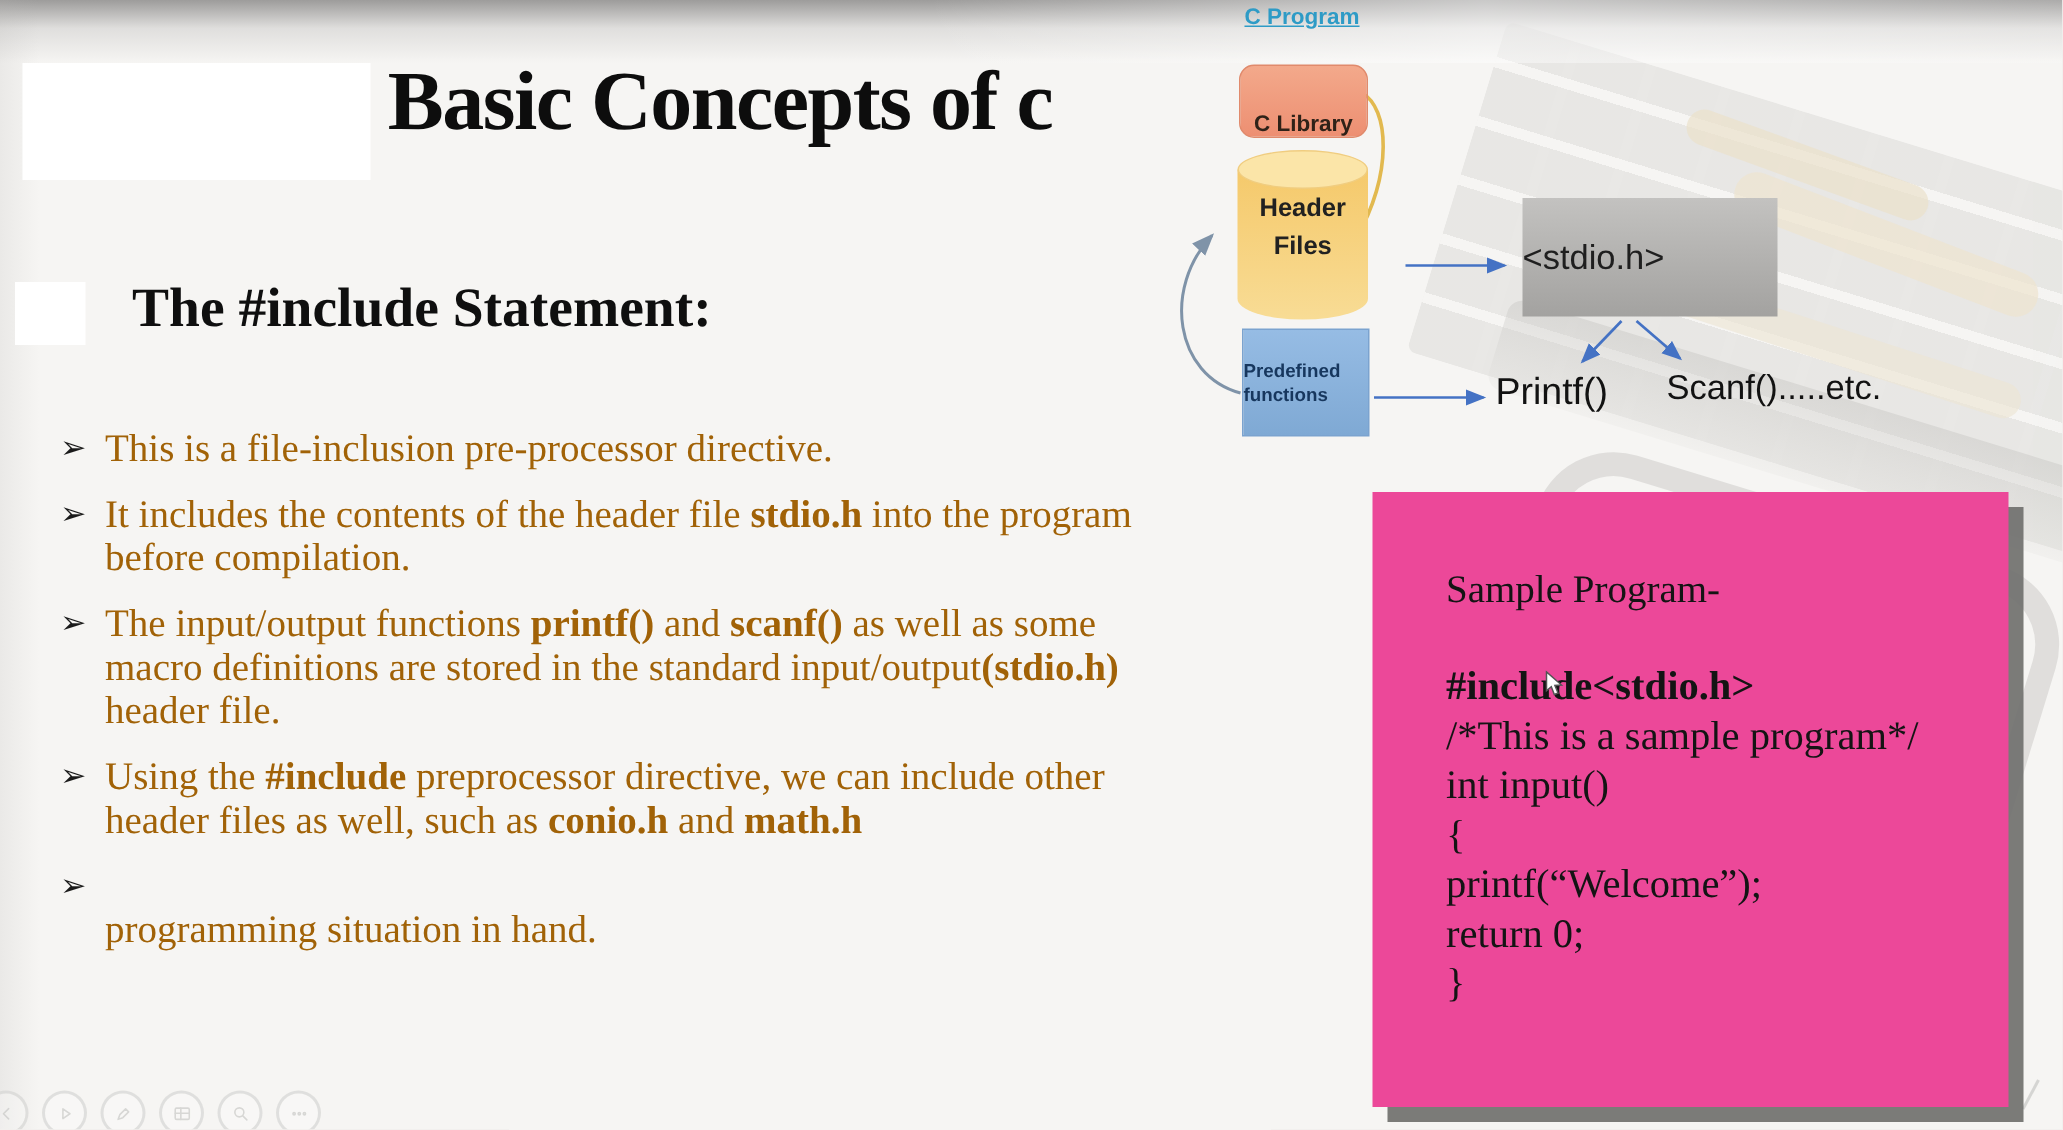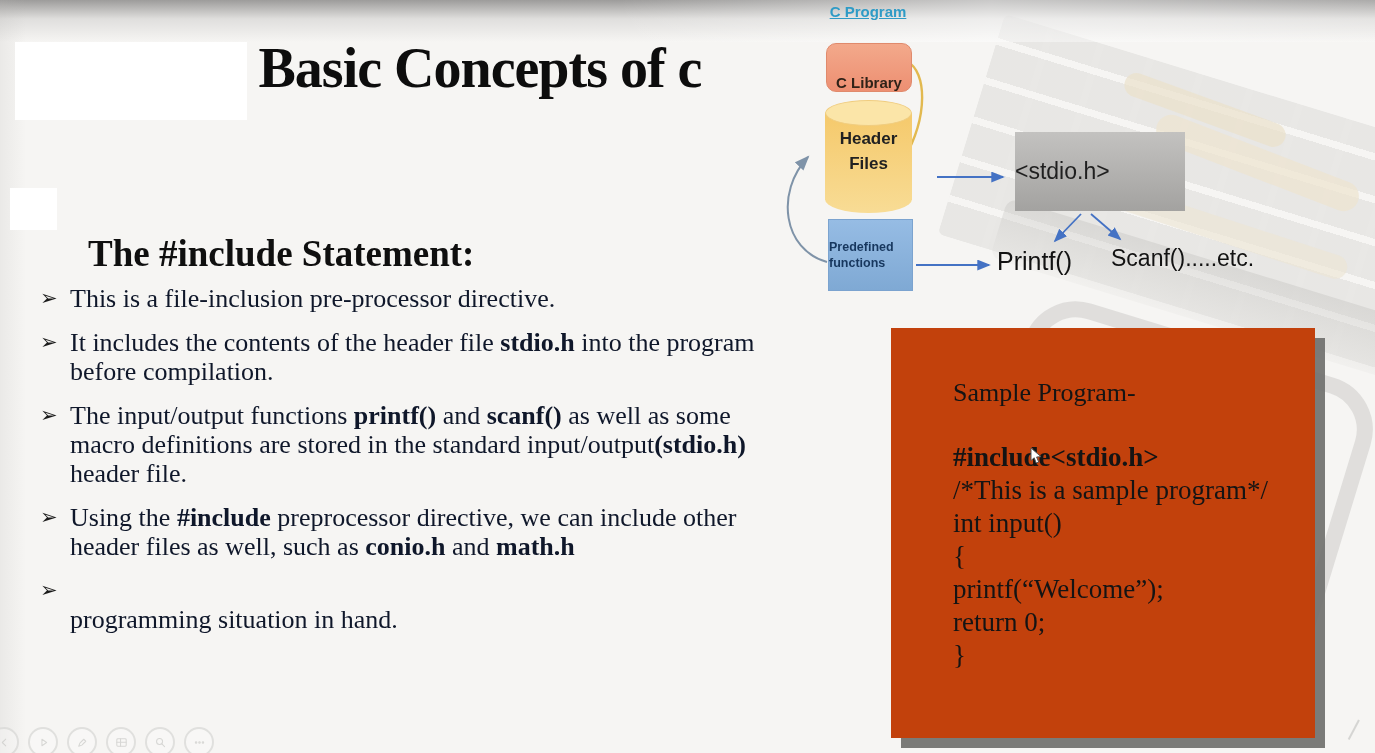--- a/index.html
+++ b/index.html
@@ -23,46 +23,46 @@
   .strip3{left:1015px;top:206px;width:340px;height:24px;background:#ede5d4;border-radius:12px;transform:rotate(18deg);opacity:.65;z-index:0;}
   .trackpad{left:1040px;top:288px;width:330px;height:340px;border:16px solid rgba(201,200,197,.5);border-radius:54px;transform:rotate(17deg);transform-origin:0 0;z-index:1;}
   .corner-mark{left:1352px;top:722px;width:14px;height:22px;border-left:2px solid rgba(205,205,203,.8);transform:rotate(28deg);z-index:1;}
 
   
   .patch1{left:15px;top:42px;width:232px;height:78px;background:#fff;z-index:1;}
   .patch2{left:10px;top:188px;width:47px;height:42px;background:#fff;z-index:1;}
 
   
   .title{left:160px;top:36px;width:640px;text-align:center;font-weight:bold;font-size:56px;letter-spacing:-1px;color:#0d0d0d;z-index:3;}
-  .heading{left:88px;top:184px;font-weight:bold;font-size:37px;color:#0f0f0f;z-index:3;margin-top:48px;}
+  .heading{left:88px;top:184px;font-weight:bold;font-size:37px;color:#0f0f0f;z-index:3;}
   .bullets{left:40px;top:284px;width:820px;z-index:3;}
   .bullet{display:flex;align-items:flex-start;margin-bottom:15px;}
   .marker{font-family:"DejaVu Sans",sans-serif;font-size:21px;line-height:29px;color:#1a1a1a;margin-right:8px;flex:0 0 22px;}
-  .btext{font-size:26px;line-height:29px;color:#0f172a;white-space:nowrap;}
+  .btext{font-size:26px;line-height:29px;color:#a16207;white-space:nowrap;}
   .btext span.b{font-weight:bold;}
 
   
   .sans{font-family:"Liberation Sans","DejaVu Sans",sans-serif;}
   .c-program{left:826px;top:3px;width:84px;text-align:center;font-weight:bold;font-size:15px;color:#2e9bc6;z-index:3;text-decoration:underline;}
   .library-box{left:826px;top:43px;width:84px;height:47px;border-radius:10px;background:linear-gradient(180deg,#f3a98b,#ed8f72);border:1px solid #e08a6c;
       display:flex;align-items:flex-end;justify-content:center;font-weight:bold;font-size:15px;color:#2f2218;z-index:3;}
   .cylinder{left:825px;top:100px;width:87px;height:113px;z-index:3;}
   .cyl-body{position:absolute;left:0;right:0;top:13px;bottom:0;background:linear-gradient(180deg,#f5c96b,#f8dc95);border-radius:0 0 44px 44px / 0 0 14px 14px;}
   .cyl-top{position:absolute;left:0;right:0;top:0;height:26px;background:#fbe5a8;border-radius:50%;border:1px solid #f0cd80;box-sizing:border-box;}
   .cyl-label{position:absolute;left:0;right:0;top:26px;text-align:center;font-weight:bold;font-size:17px;line-height:25px;color:#212121;}
   .predefined-box{left:828px;top:219px;width:85px;height:72px;background:linear-gradient(180deg,#96bce4,#7fa9d4);border:1px solid #7ba3cf;box-sizing:border-box;
       display:flex;flex-direction:column;justify-content:center;font-weight:bold;font-size:12.5px;line-height:16px;color:#17375e;z-index:3;}
   .stdio-box{left:1015px;top:132px;width:170px;height:79px;background:linear-gradient(180deg,#c3c2c0,#a3a2a0);
       display:flex;align-items:center;justify-content:flex-start;font-size:23px;color:#1f1f1f;z-index:3;}
   .printf-label{left:997px;top:247px;font-size:25px;color:#121212;z-index:3;}
   .scanf-label{left:1111px;top:245px;font-size:23px;color:#121212;z-index:3;}
   .arrows{left:0;top:0;width:1375px;height:753px;z-index:2;pointer-events:none;}
 
   
-  .note{left:891px;top:328px;width:424px;height:410px;background:#c2410c;box-shadow:10px 10px 0 rgba(112,112,110,.92);z-index:3;box-sizing:border-box;padding:50px 16px 0 62px;}
+  .note{left:915px;top:328px;width:424px;height:410px;background:#ec4899;box-shadow:10px 10px 0 rgba(112,112,110,.92);z-index:3;box-sizing:border-box;padding:50px 16px 0 49px;}
   .note-title{font-size:26px;color:#141414;margin-bottom:33px;}
   .code-line{font-size:27px;line-height:33px;color:#141414;}
   .code-line.bold{font-weight:bold;}
   .cursor{left:1029px;top:447px;width:14px;height:18px;z-index:5;}
 
   
   .control-bar{left:-11px;top:727px;display:flex;gap:9px;z-index:4;}
   .ctrl{width:26px;height:26px;border-radius:50%;border:2px solid rgba(213,213,211,.9);background:rgba(255,255,255,.35);
       display:flex;align-items:center;justify-content:center;opacity:.75;}
   .ctrl svg{width:15px;height:15px;stroke:#cdcdcb;fill:none;stroke-width:1.7;stroke-linecap:round;stroke-linejoin:round;}

